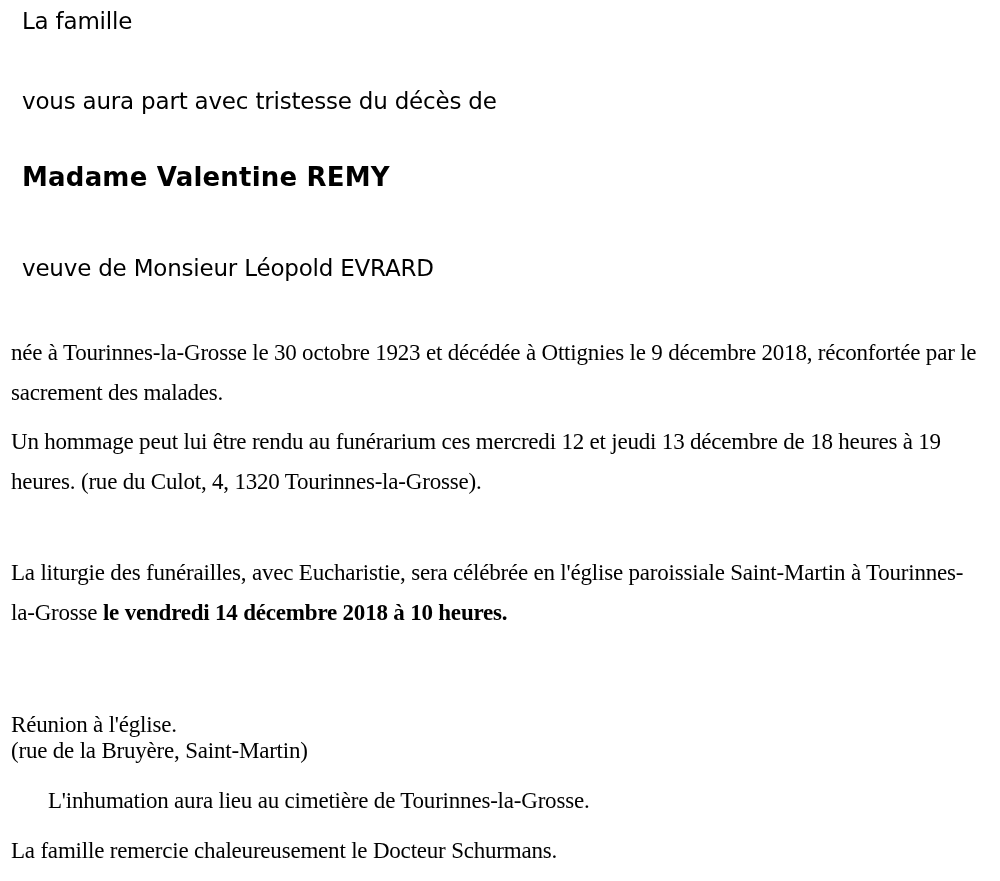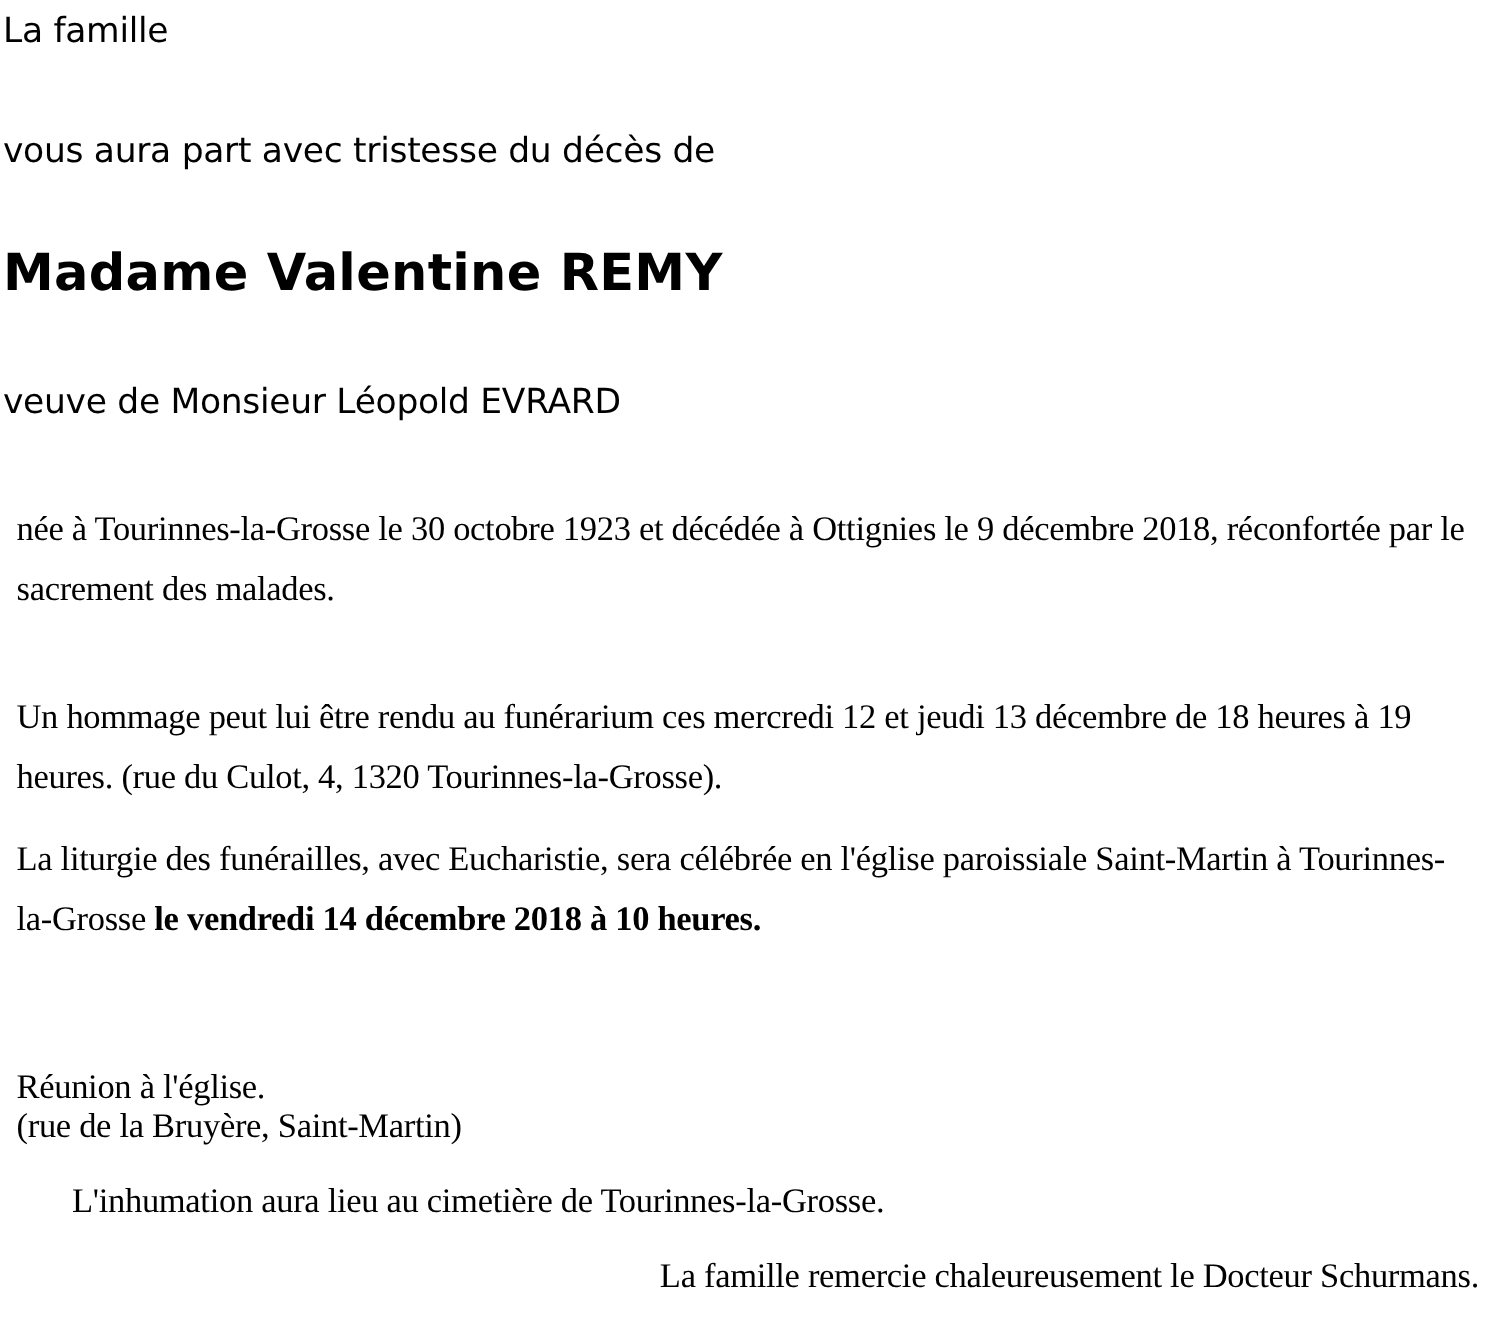--- a/index.html
+++ b/index.html
@@ -16,47 +16,47 @@
       font-size: 23px;
       letter-spacing: -0.2px;
     }
     .wrap {
       position: relative;
       padding-left: 11px;
       width: 980px;
     }
     .line {
       position: absolute;
-      left: 2px;
+      left: 22px;
       margin: 0;
       white-space: nowrap;
     }
     .para {
       position: absolute;
       left: 11px;
       margin: 0;
       width: 975px;
       line-height: 40px;
       font-family: Liberation Serif, serif;
     }
     .title {
-      font-size: 34px;
+      font-size: 26px;
       font-weight: bold;
       letter-spacing: 0.2px;
     }
     b { font-weight: bold; }
   </style>
 </head>
 <body>
 
 <div class="wrap">
   <p class="line" style="top:8px;">La famille</p>
   <p class="line" style="top:88px;">vous aura part avec tristesse du décès de</p>
   <p class="line title" style="top:162px;">Madame Valentine REMY</p>
   <p class="line" style="top:255px;">veuve de Monsieur Léopold EVRARD</p>
   <p class="para" style="top:333px;">née à Tourinnes-la-Grosse le 30 octobre 1923 et décédée à Ottignies le 9 décembre 2018, réconfortée par le sacrement des malades.</p>
-  <p class="para" style="top:422px;margin-top:36px;">Un hommage peut lui être rendu au funérarium ces mercredi 12 et jeudi 13 décembre de 18 heures à 19 heures. (rue du Culot, 4, 1320 Tourinnes-la-Grosse).</p>
+  <p class="para" style="top:422px;">Un hommage peut lui être rendu au funérarium ces mercredi 12 et jeudi 13 décembre de 18 heures à 19 heures. (rue du Culot, 4, 1320 Tourinnes-la-Grosse).</p>
   <p class="para" style="top:553px;"><span>La liturgie des funérailles, avec Eucharistie, sera célébrée en l'église paroissiale Saint-Martin à Tourinnes-la-Grosse </span><b>le vendredi 14 décembre 2018 à 10 heures.</b></p>
   <p class="para" style="top:682px;margin-top:23px;">Réunion à l'église.</p>
   <p class="para" style="top:731px;">(rue de la Bruyère, Saint-Martin)</p>
   <p class="para" style="top:781px;margin-left:37px;">L'inhumation aura lieu au cimetière de Tourinnes-la-Grosse.</p>
-  <p class="para" style="top:831px;text-align:right;">La famille remercie chaleureusement le Docteur Schurmans.</p>
+  <p class="para" style="top:831px;">La famille remercie chaleureusement le Docteur Schurmans.</p>
 </div>
 
 </body></html>

